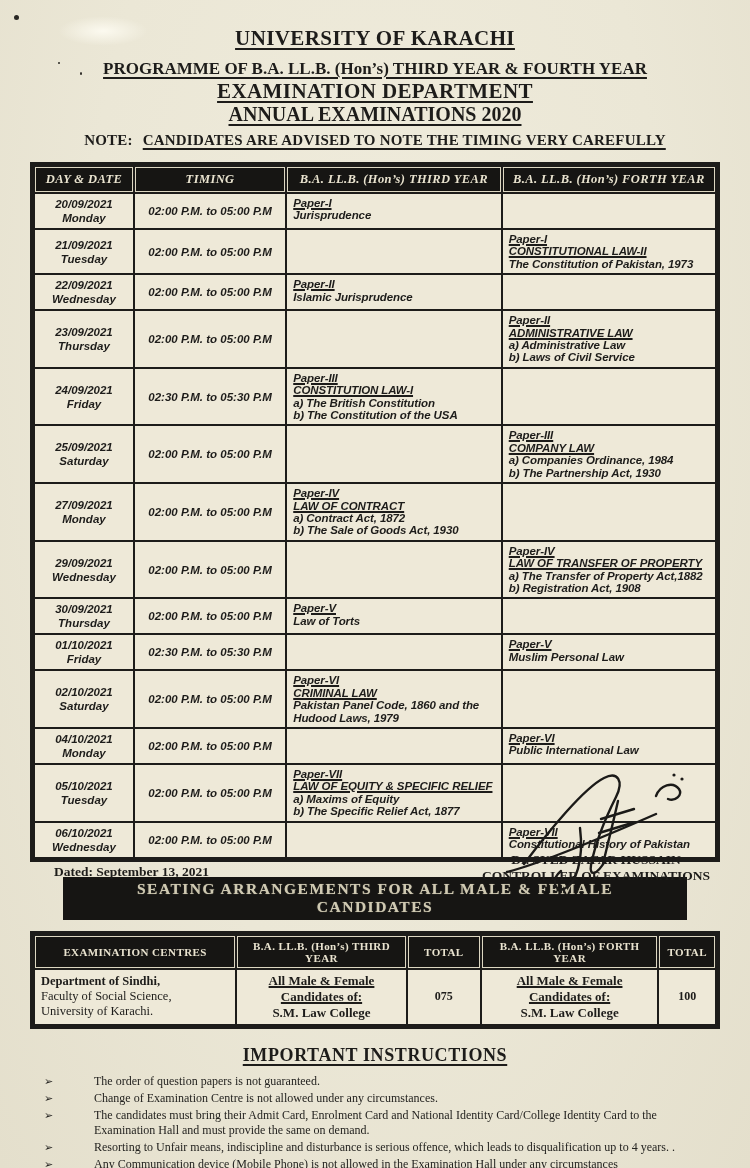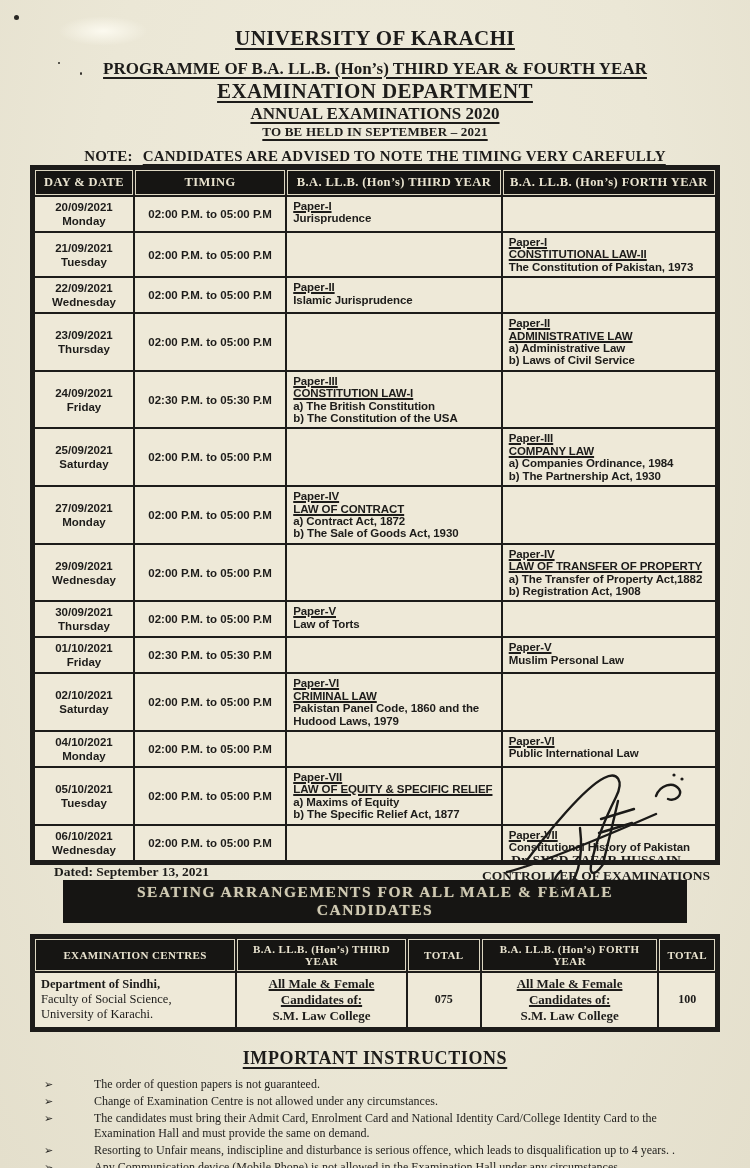--- a/index.html
+++ b/index.html
@@ -23,34 +23,34 @@
   .speck{position:absolute;background:#2a2824;border-radius:50%;}
   .smudge{position:absolute;left:58px;top:16px;width:90px;height:30px;border-radius:50%;
     background:radial-gradient(ellipse, rgba(255,253,244,.85) 0%, rgba(255,253,244,0) 70%);}
 
   
   .hdr{padding-top:26px;text-align:center;}
   .t-serif{font-family:"Liberation Serif", serif;font-weight:bold;color:var(--ink);}
   .ul2{text-decoration:underline;text-decoration-thickness:2px;text-underline-offset:3px;}
   .title-main{font-size:21px;letter-spacing:.4px;line-height:25px;}
   .subtitle-1{font-size:17px;line-height:21px;margin-top:7px;}
-  .subtitle-2{font-size:17px;line-height:20px;}
+  .subtitle-2{font-size:20px;line-height:20px;}
   .subtitle-3{font-size:13px;line-height:16px;letter-spacing:.2px;}
   .note-line{margin-top:8px;font-size:15px;letter-spacing:.2px;}
   .note-line .lbl{margin-right:10px;}
 
   
   table{border-collapse:separate;border-spacing:2px;background:var(--ink);
         border:3px solid var(--ink);margin:0 auto;}
   th{background:var(--header-bg);color:var(--header-text);
      font-family:"Liberation Serif", serif;font-weight:bold;
      border:1px solid #ddd7c2;padding:4px 2px;letter-spacing:.4px;}
   td{background:var(--paper-cell);padding:3px 6px;vertical-align:top;}
 
-  #sched{width:690px;}
+  #sched{width:690px;margin-top:13px;font-style:italic;}
   #sched th{font-size:12.5px;}
   #sched td{font-weight:bold;font-size:11.5px;}
   .c-date{text-align:center;vertical-align:middle;font-size:12.5px;line-height:14px;}
   .c-time{text-align:center;vertical-align:middle;font-size:12.5px;white-space:nowrap;}
   .c-paper .ln{line-height:12.4px;letter-spacing:-0.1px;}
   .u{text-decoration:underline;text-decoration-thickness:1.5px;text-underline-offset:1px;}
 
   .banner{width:624px;margin:15px auto 0;background:var(--header-bg);
     color:#cfc9b2;text-align:center;font-family:"Liberation Serif", serif;
     font-weight:bold;font-size:15.5px;letter-spacing:1.5px;padding:3px 16px 4px;
@@ -86,21 +86,20 @@
   <div class="smudge"></div>
   <div class="speck" style="left:14px;top:15px;width:5px;height:5px;"></div>
   <div class="speck" style="left:58px;top:62px;width:2px;height:2px;"></div>
   <div class="speck" style="left:80px;top:72px;width:2px;height:3px;"></div>
 
   <div class="hdr">
     <div class="t-serif title-main"><span class="ul2">UNIVERSITY OF KARACHI</span></div>
     <div class="t-serif subtitle-1"><span class="ul2">PROGRAMME OF B.A. LL.B. (Hon’s) THIRD YEAR &amp; FOURTH YEAR</span></div>
     <div class="t-serif title-main"><span class="ul2">EXAMINATION DEPARTMENT</span></div>
     <div class="t-serif subtitle-2"><span class="ul2">ANNUAL EXAMINATIONS 2020</span></div>
-    <div class="t-serif subtitle-3"><span class="ul2">TO BE HELD IN SEPTEMBER – 2021</span></div>
     <div class="t-serif note-line">
       <span class="lbl">NOTE:</span><span class="ul2">CANDIDATES ARE ADVISED TO NOTE THE TIMING VERY CAREFULLY</span>
     </div>
   </div>
 
   <table id="sched">
     <colgroup>
         <col style="width:99px">
         <col style="width:151px">
         <col style="width:219px">

